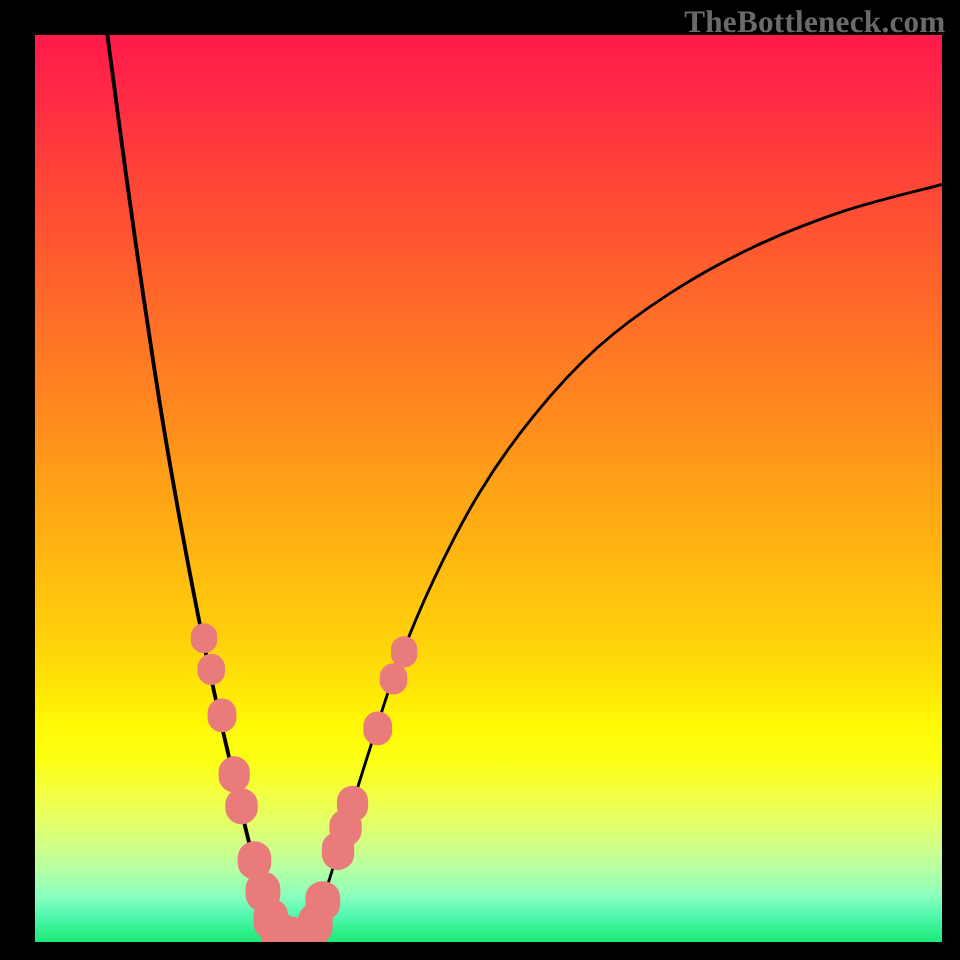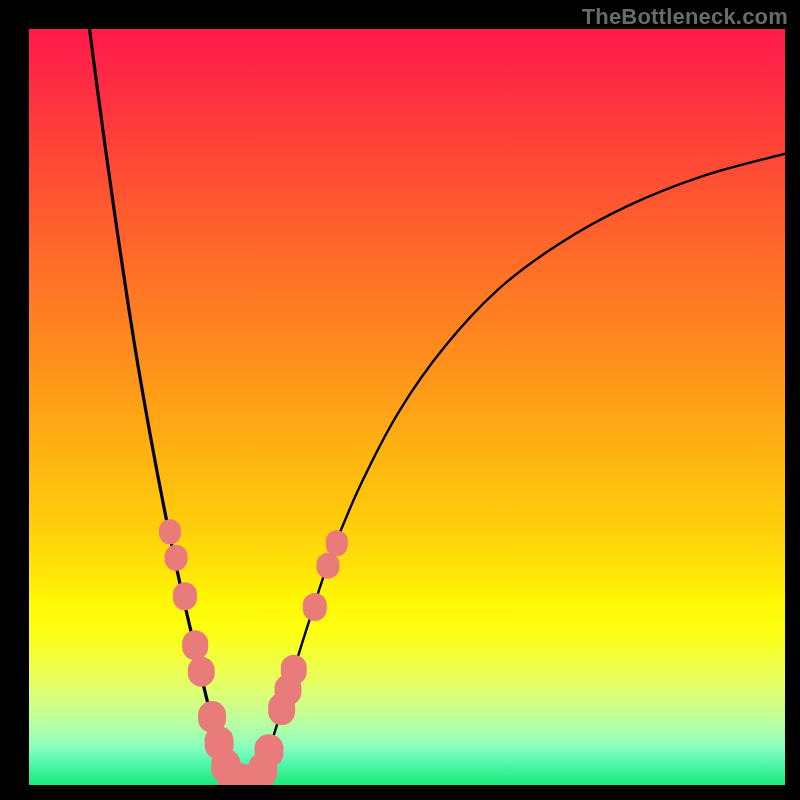--- a/index.html
+++ b/index.html
@@ -40,22 +40,22 @@
       #89ffbe 95%,
       #55f8b0 97%,
       #2cee89 99%,
       #1ee878 100%
     );
   }
   .watermark {
     position: absolute;
     top: 4px;
     right: 12px;
-    font-family: Liberation Sans, sans-serif;
-    font-size: 22px;
+    font-family: Liberation Serif, serif;
+    font-size: 26px;
     font-weight: 600;
     color: #6a6a6a;
     letter-spacing: 0.2px;
   }
   svg.curves {
     position: absolute;
     left: 0; top: 0;
     width: 100%; height: 100%;
   }
   .marker {

